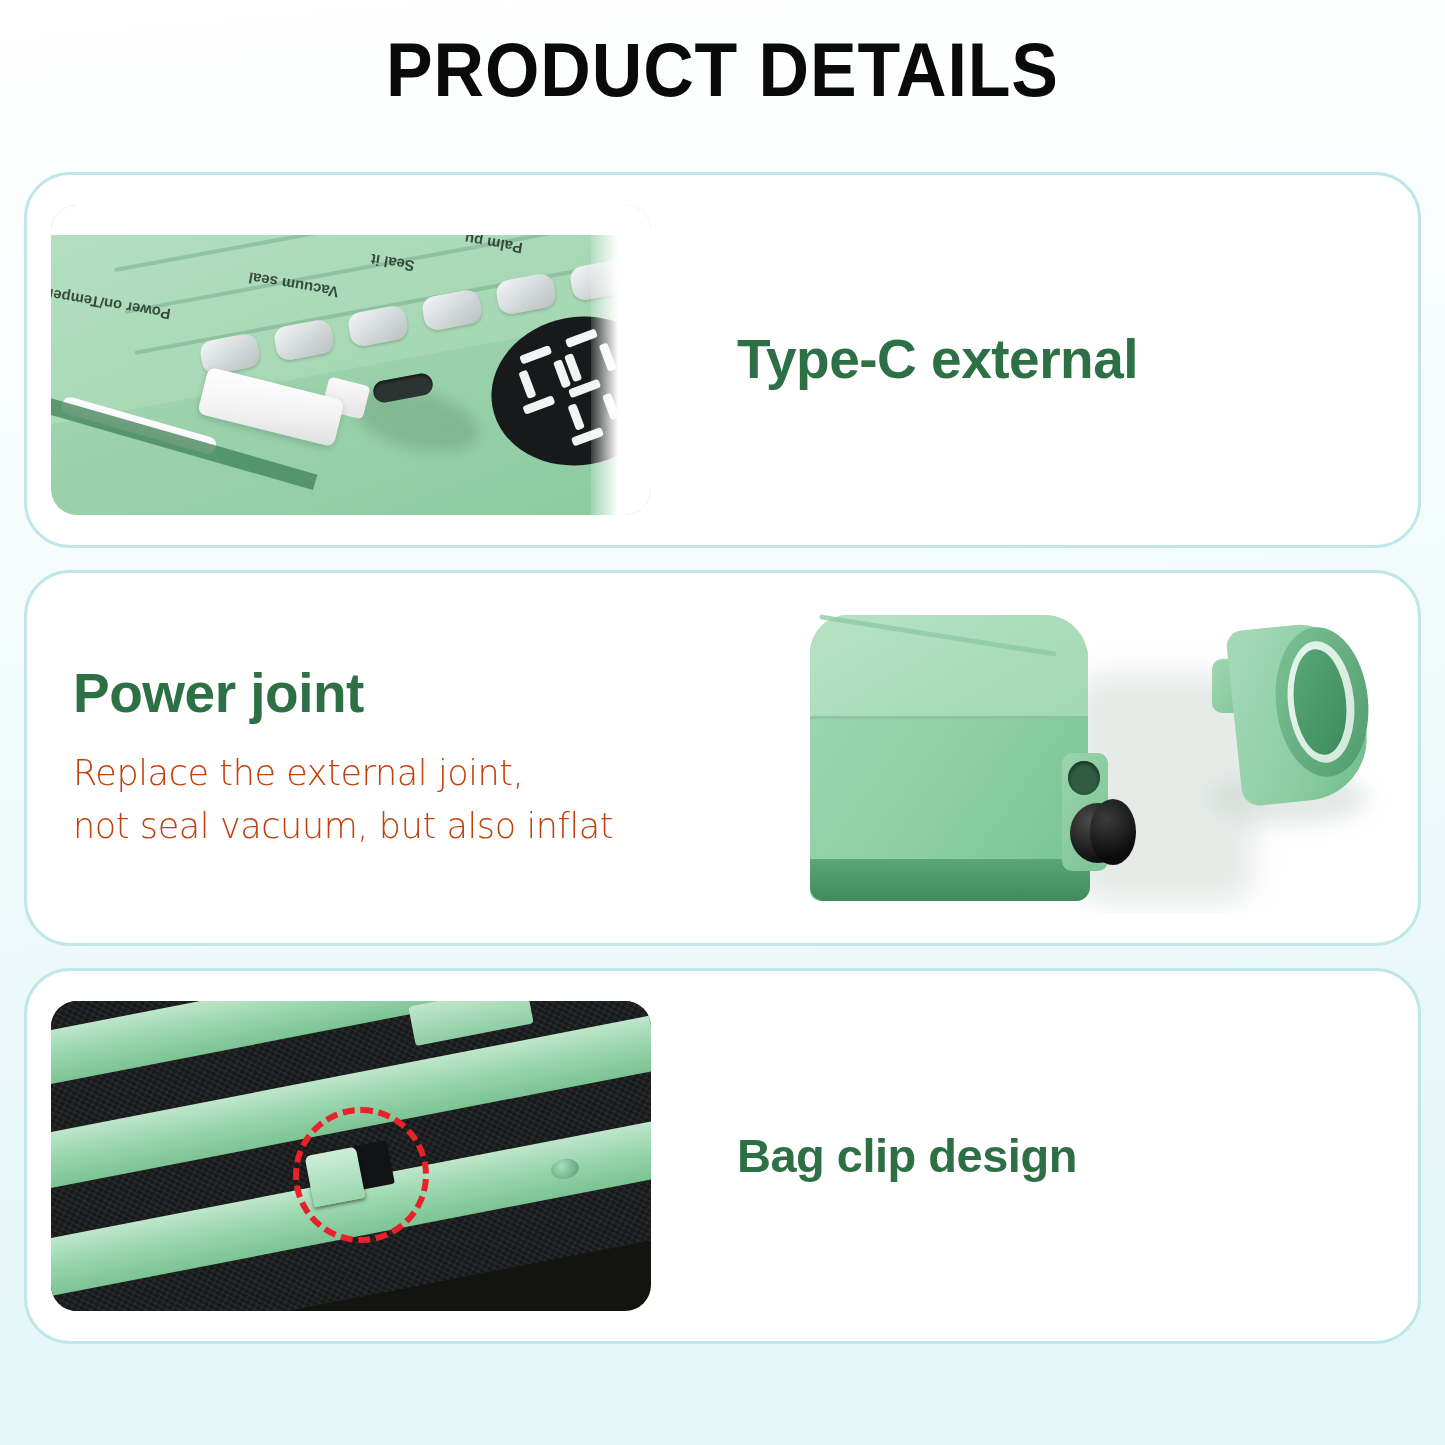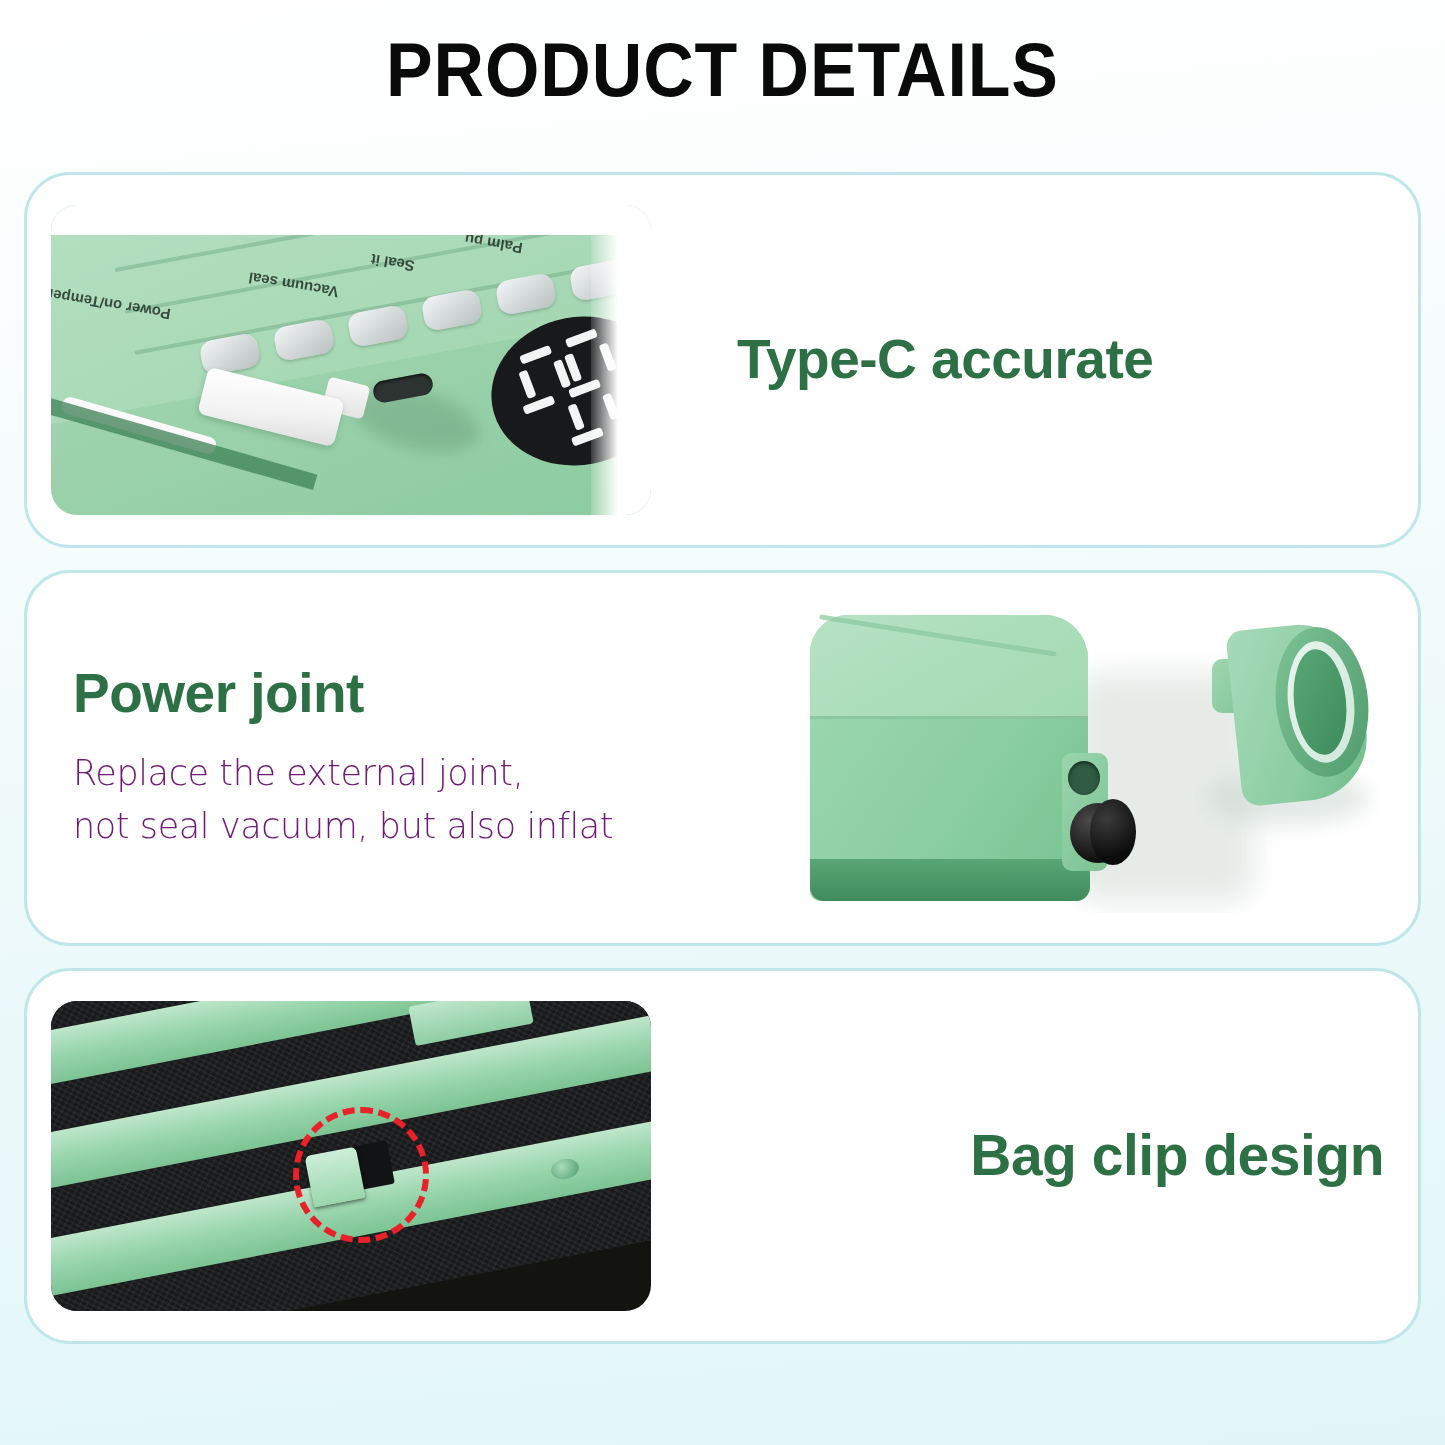--- a/index.html
+++ b/index.html
@@ -73,29 +73,29 @@
 
   .heading {
     font-family: "Liberation Sans Narrow", "Liberation Sans", sans-serif;
     font-weight: 700;
     font-size: 55px;
     color: #2e7045;
     letter-spacing: -0.5px;
     line-height: 1.12;
     text-shadow: 0 1px 2px rgba(255,255,255,0.85);
   }
-  .heading.big { font-size: 57px; text-align: right; }
+  .heading.big { font-size: 47px; }
 
   .body-text {
     margin-top: 22px;
     font-family: "DejaVu Sans", sans-serif;
     font-weight: 300;
     font-size: 35px;
     line-height: 1.52;
-    color: #701a75;
+    color: #c2410c;
     letter-spacing: -0.4px;
   }
   .body-text .line { display: block; white-space: nowrap; }
 
   
   .p1 { background: linear-gradient(160deg, #a6d9b6 0%, #9ed3ae 40%, #8ccba0 100%); }
   .p1 .top-white {
     position: absolute; left: 0; top: 0; width: 100%; height: 30px;
     background: #ffffff;
   }
@@ -414,21 +414,21 @@
       <div class="port"></div>
       <div class="cable-tip"></div>
       <div class="cable-body"></div>
       <div class="cable-wire"></div>
       <div class="edge-strip"></div>
       <div class="top-white"></div>
       <div class="right-white"></div>
     </div>
 
     <div class="textblock">
-      <div class="heading">Type-C accurate</div>
+      <div class="heading">Type-C external</div>
     </div>
   </section>
 
   <section class="card reverse">
 
     <div class="photo p2">
       <div class="unit-shadow"></div>
       <div class="unit"></div>
       <div class="unit-top"></div>
       <div class="unit-seam"></div>

